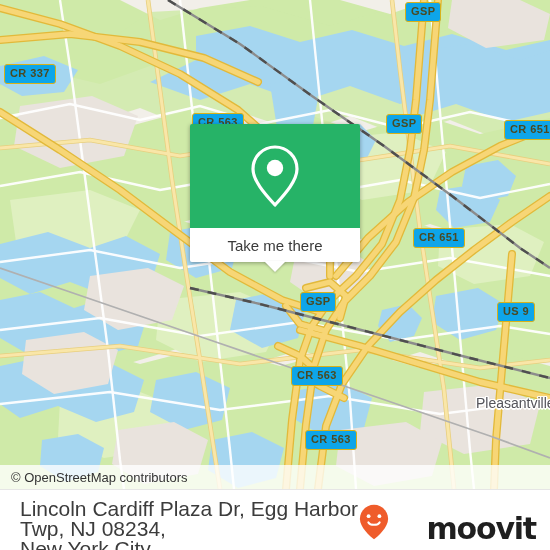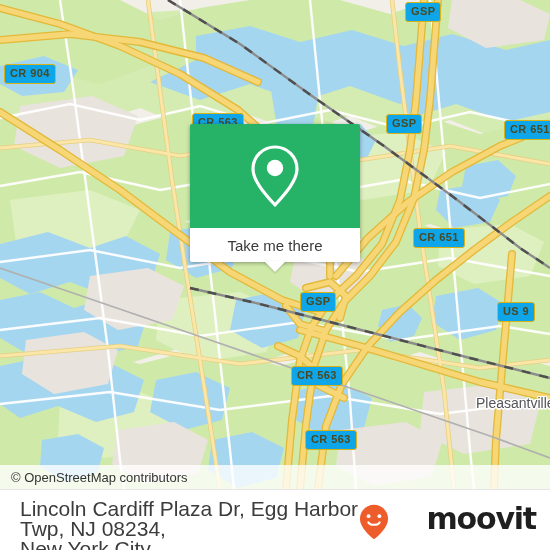--- a/index.html
+++ b/index.html
@@ -147,21 +147,21 @@
     font-family: "Liberation Sans", sans-serif;
     font-size: 21px;
     line-height: 20px;
     color: #3c3c3c;
   }
   #footer-logo {
     position: absolute;
     right: 14px;
     top: 14px;
     display: flex;
-    align-items: flex-start;
+    align-items: flex-end;
     gap: 36px;
   }
   #moovit-wordmark {
     font-family: "DejaVu Sans", sans-serif;
     font-size: 30px;
     font-weight: bold;
     color: #1f1f1f;
     letter-spacing: -1.2px;
     line-height: 30px;
     margin-left: 2px;
@@ -327,21 +327,21 @@
       <g fill="none">
         <path d="M168,0 L240,44 L312,96 L384,146 L452,196 L520,248 L550,268" stroke="#8c8c8c" stroke-width="2.4"></path>
         <path d="M168,0 L240,44 L312,96 L384,146 L452,196 L520,248 L550,268" stroke="#4f4f4f" stroke-width="2.4" stroke-dasharray="9 9"></path>
         <path d="M190,288 L260,304 L330,322 L400,340 L470,358 L550,378" stroke="#8c8c8c" stroke-width="2.4"></path>
         <path d="M190,288 L260,304 L330,322 L400,340 L470,358 L550,378" stroke="#4f4f4f" stroke-width="2.4" stroke-dasharray="9 9"></path>
         <path d="M0,268 L70,292 L140,316 L210,340 L280,364 L350,388 L420,412 L490,436 L550,458" stroke="#b0b0b0" stroke-width="1.8"></path>
       </g>
     </svg>
 
     <div class="shield" style="left:405px; top:2px;">GSP</div>
-    <div class="shield" style="left:4px; top:64px;">CR 904</div>
+    <div class="shield" style="left:4px; top:64px;">CR 337</div>
     <div class="shield" style="left:192px; top:113px;">CR 563</div>
     <div class="shield" style="left:386px; top:114px;">GSP</div>
     <div class="shield" style="left:504px; top:120px;">CR 651</div>
     <div class="shield" style="left:413px; top:228px;">CR 651</div>
     <div class="shield" style="left:300px; top:292px;">GSP</div>
     <div class="shield" style="left:497px; top:302px;">US 9</div>
     <div class="shield" style="left:291px; top:366px;">CR 563</div>
     <div class="shield" style="left:305px; top:430px;">CR 563</div>
 
     <div class="place-label" style="left:476px; top:395px;">Pleasantville</div>

